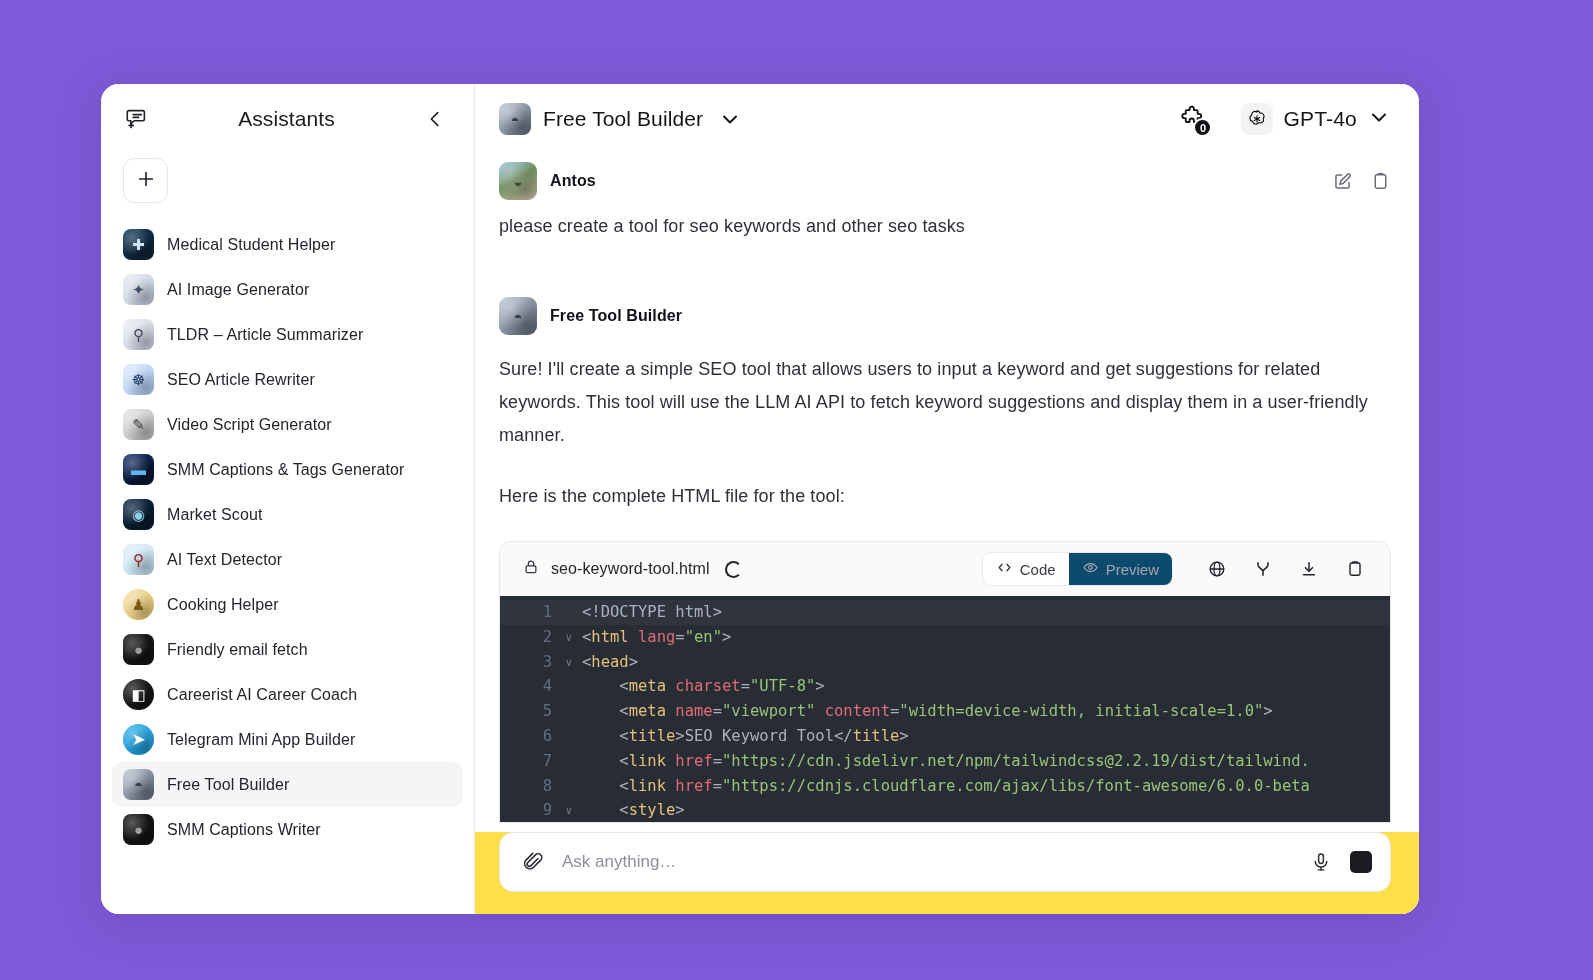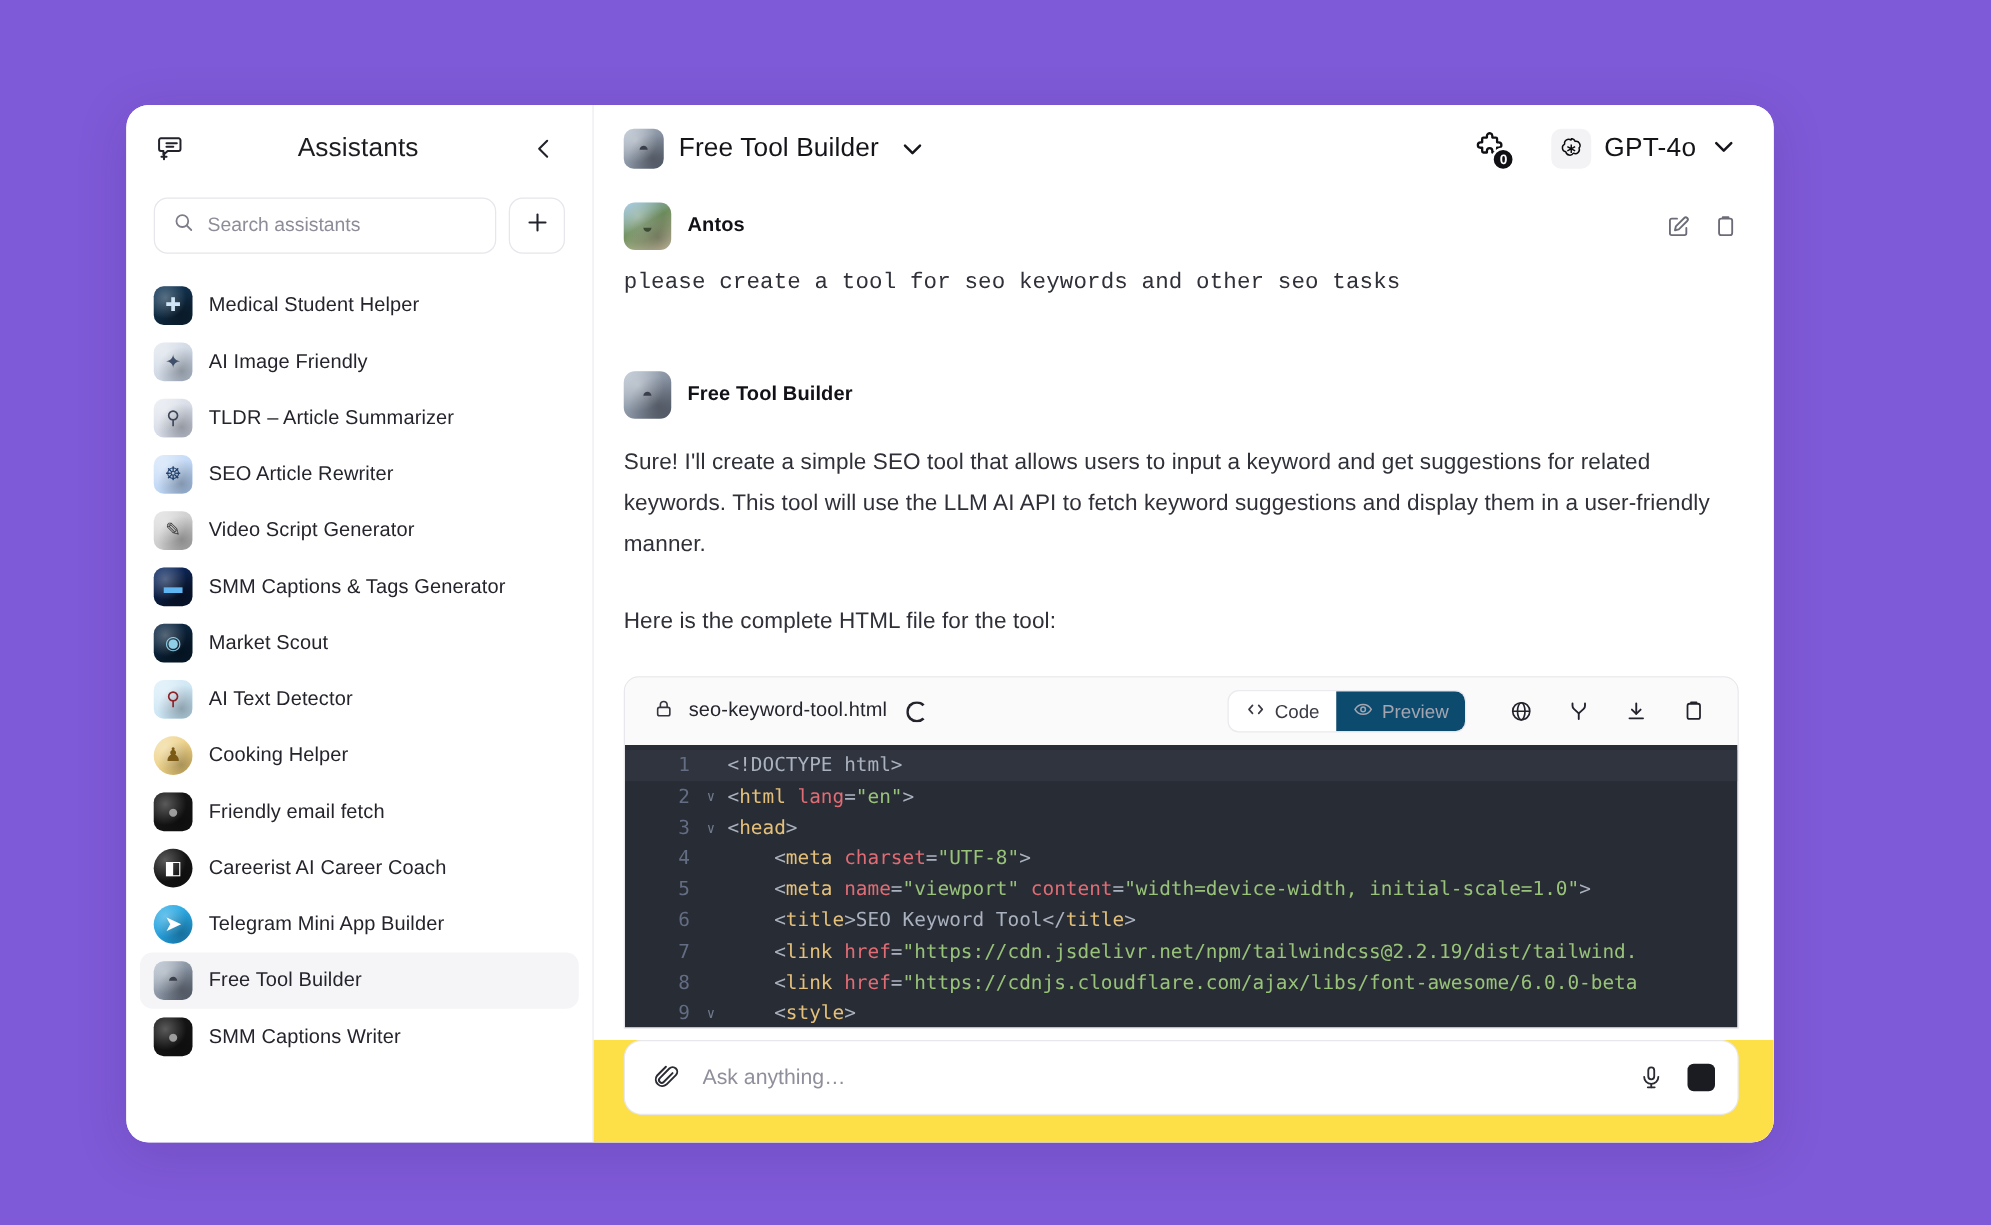--- a/index.html
+++ b/index.html
@@ -303,21 +303,21 @@
     color: #6c6c78;
   }
   .msg-actions .icon-btn { width: 22px; height: 22px; color: #6c6c78; }
 
   .msg-body {
     font-size: 18px;
     line-height: 33px;
     color: #2f3038;
     letter-spacing: 0.1px;
   }
-  .msg-user-text { padding: 6px 0 0 0; font-family: Liberation Mono, monospace; }
+  .msg-user-text { padding: 6px 0 0 0; }
 
   .assistant-msg { margin-top: 46px; }
   .assistant-msg .msg-head .av { width: 38px; height: 38px; flex-basis: 38px; }
   .assistant-para { margin-top: 14px; }
   .assistant-para2 { margin-top: 28px; }
 
   
   .artifact {
     margin-top: 28px;
     border: 1px solid #e7e7ec;
@@ -478,29 +478,20 @@
       </div>
       <div class="sidebar-title">Assistants</div>
       <div class="icon-btn">
         <svg width="22" height="22" viewBox="0 0 24 24" fill="none" stroke="currentColor" stroke-width="1.8" stroke-linecap="round" stroke-linejoin="round">
           <polyline points="15 5 8 12 15 19"></polyline>
         </svg>
       </div>
     </div>
 
     <div class="search-row">
-      <div class="search-box">
-        <span>
-          <svg width="18" height="18" viewBox="0 0 24 24" fill="none" stroke="#7c7d88" stroke-width="1.9" stroke-linecap="round">
-            <circle cx="10.5" cy="10.5" r="6.3"></circle>
-              <line x1="15.3" y1="15.3" x2="20" y2="20"></line>
-          </svg>
-        </span>
-        <input type="text" placeholder="Search assistants" style="">
-      </div>
       <div class="add-btn">
         <span>
           <svg width="22" height="22" viewBox="0 0 24 24" fill="none" stroke="currentColor" stroke-width="1.8" stroke-linecap="round">
             <line x1="12" y1="5" x2="12" y2="19"></line>
               <line x1="5" y1="12" x2="19" y2="12"></line>
           </svg>
         </span>
       </div>
     </div>
 
@@ -508,21 +499,21 @@
         <div class="assistant-item">
           <div class="av av-medical">
             <span class="av-glyph">✚</span>
           </div>
           <span class="assistant-label">Medical Student Helper</span>
         </div>
         <div class="assistant-item">
           <div class="av av-image">
             <span class="av-glyph">✦</span>
           </div>
-          <span class="assistant-label">AI Image Friendly</span>
+          <span class="assistant-label">AI Image Generator</span>
         </div>
         <div class="assistant-item">
           <div class="av av-tldr">
             <span class="av-glyph">⚲</span>
           </div>
           <span class="assistant-label">TLDR – Article Summarizer</span>
         </div>
         <div class="assistant-item">
           <div class="av av-seo">
             <span class="av-glyph">☸</span>

